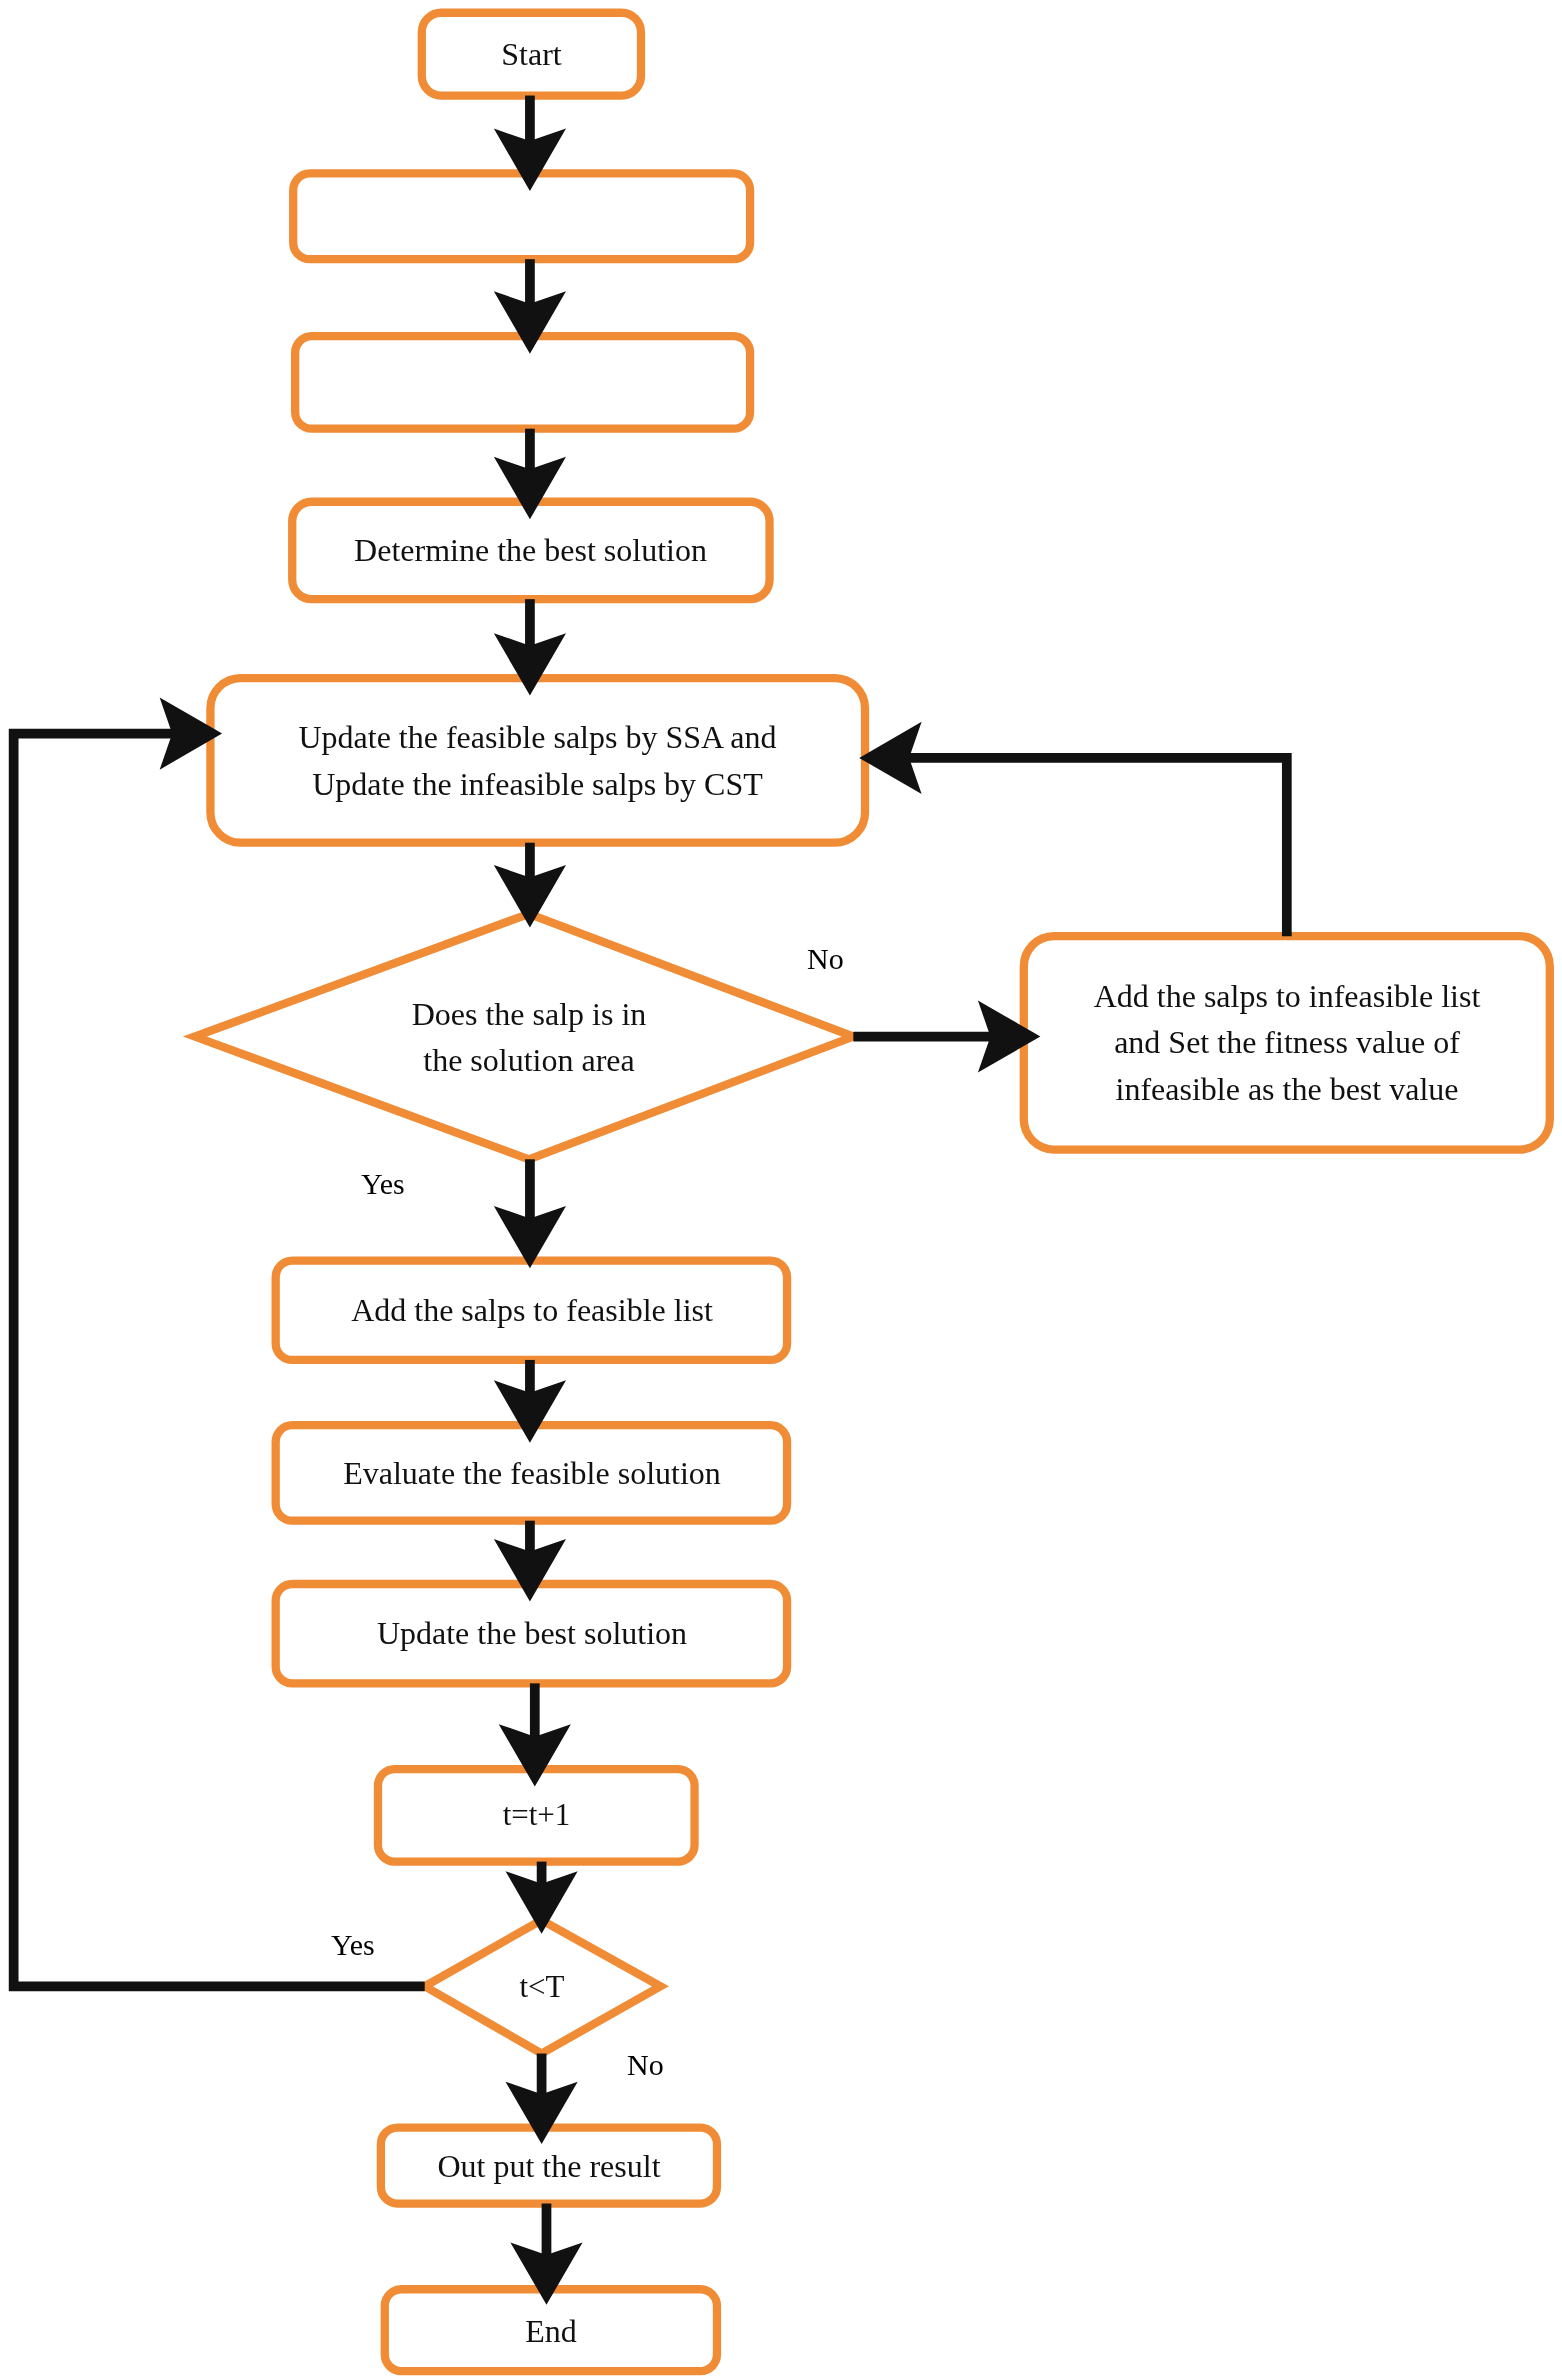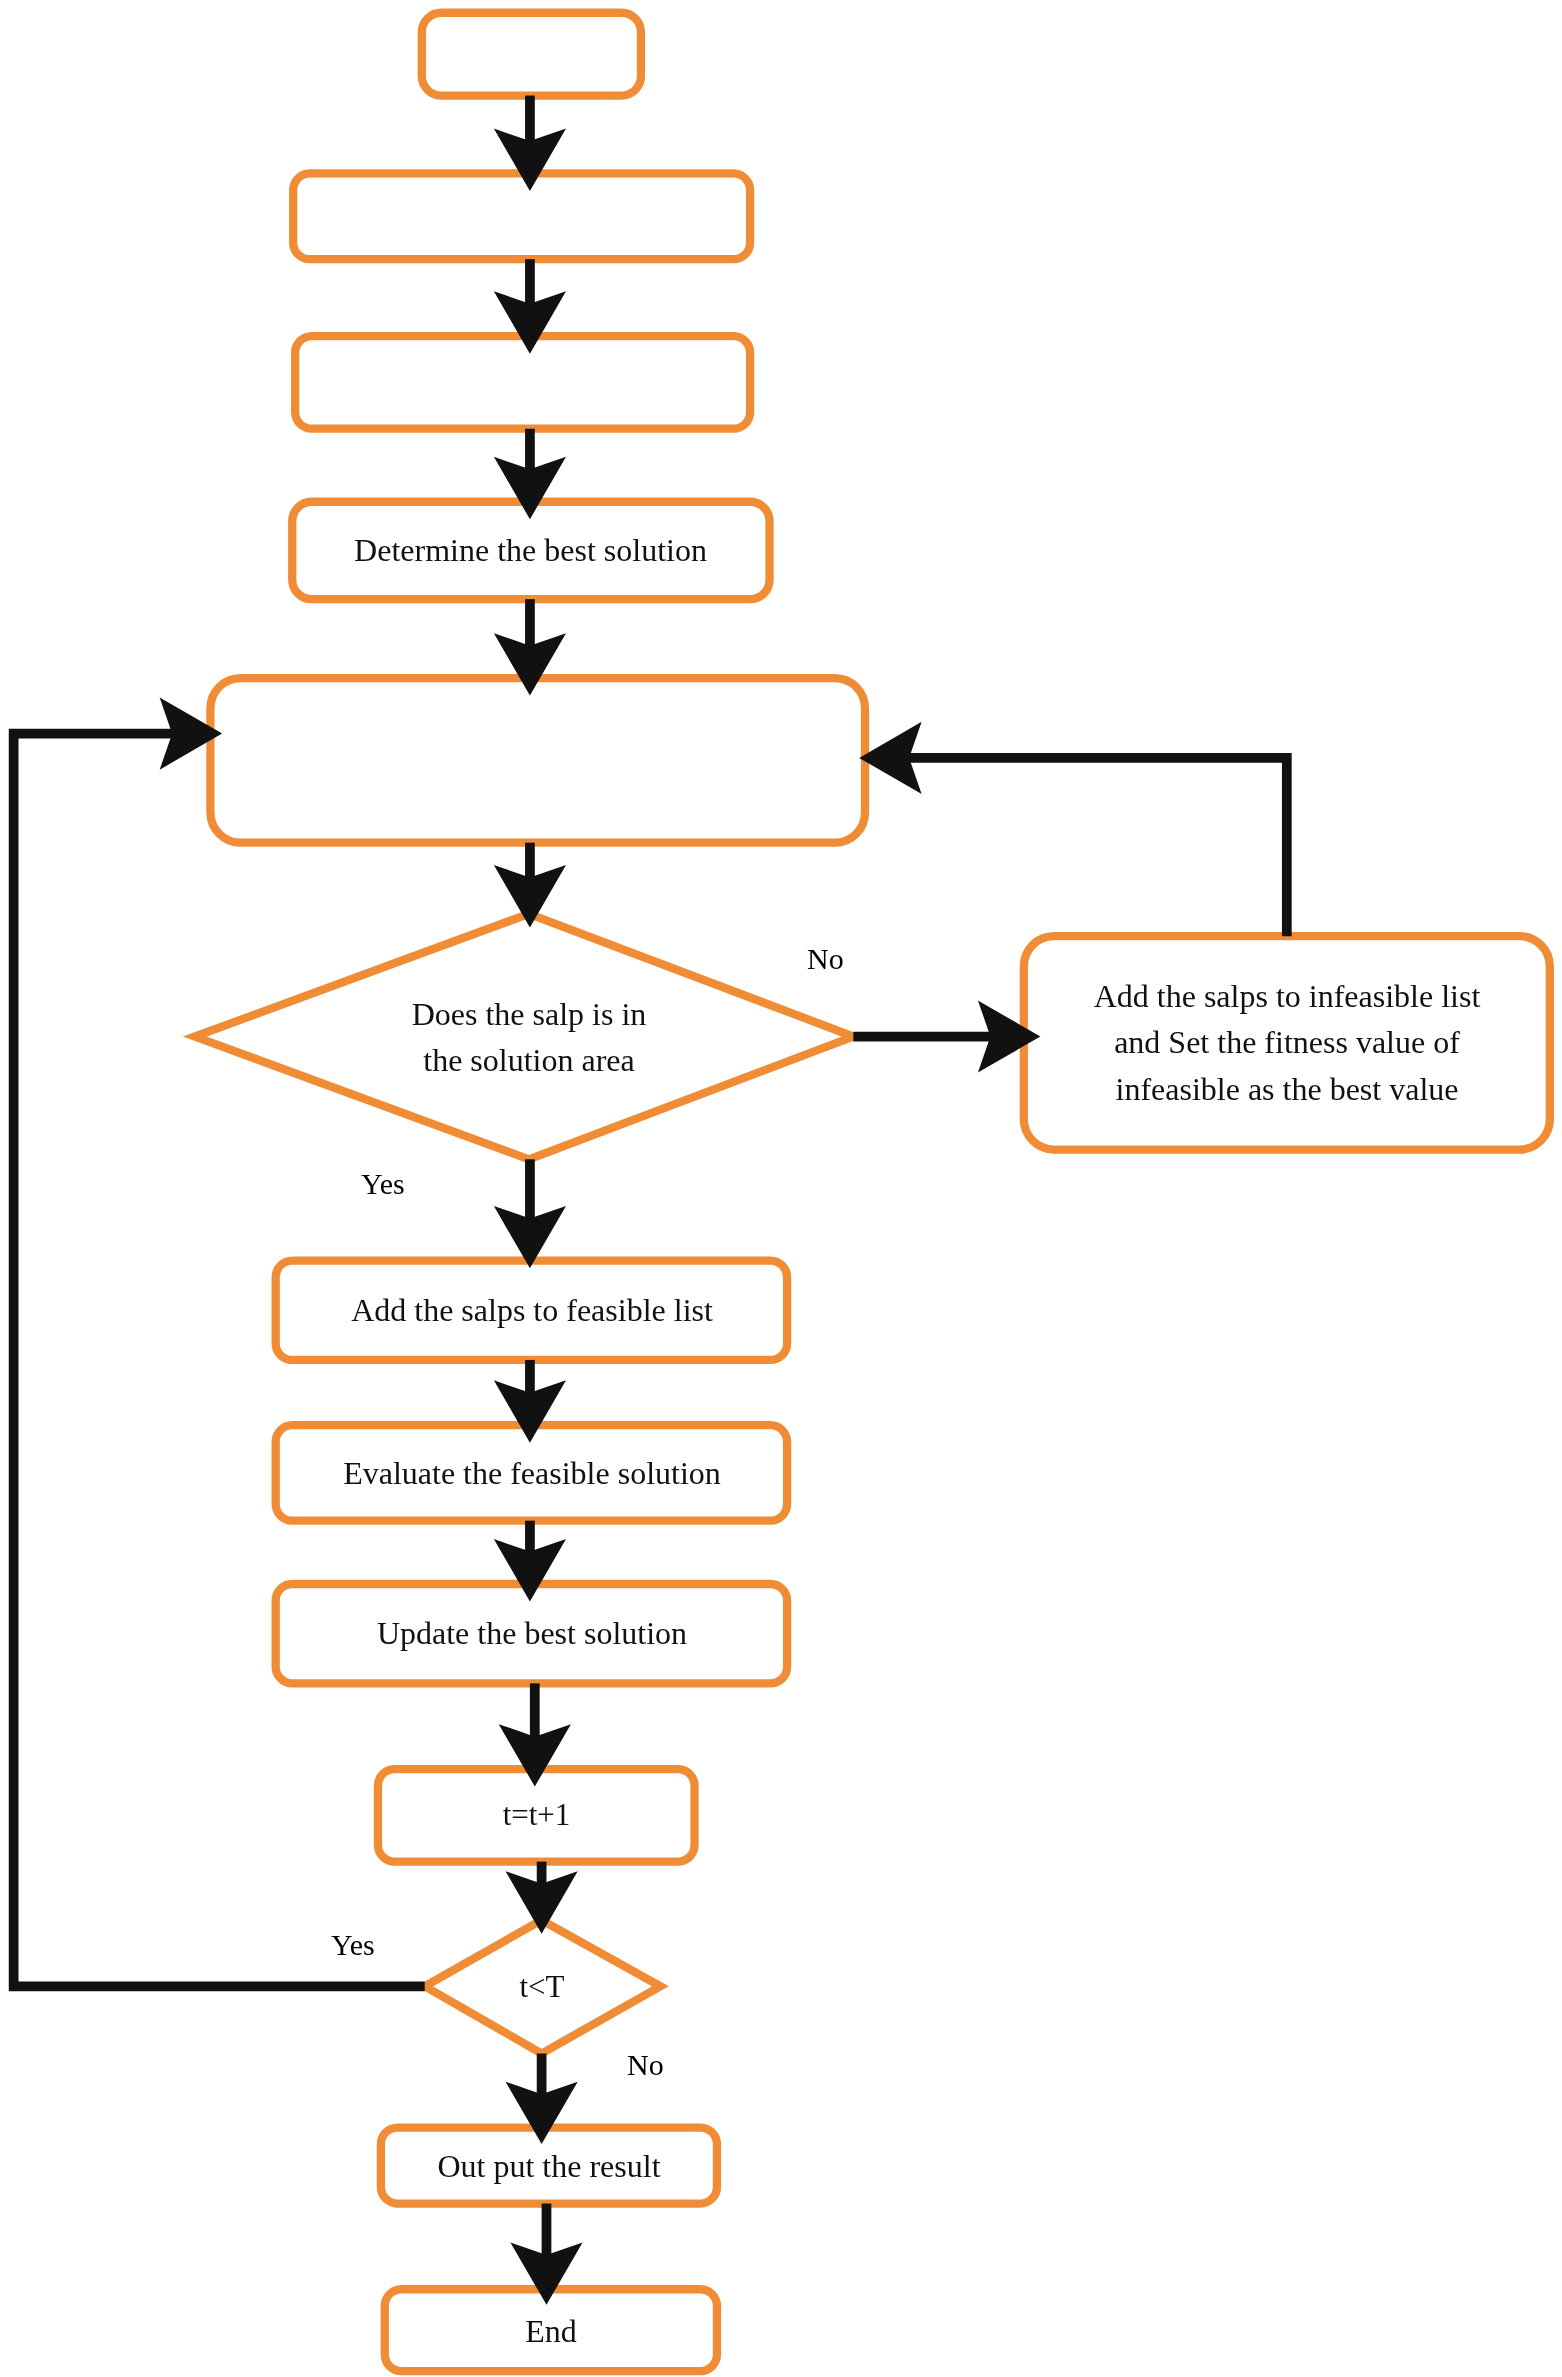--- a/index.html
+++ b/index.html
@@ -115,25 +115,28 @@
        output --&gt;
       <line x1="1112" y1="4216" x2="1112" y2="4328"></line>
       <polygon points="1112,4382 1060,4292 1112,4310 1164,4292"></polygon>
 
       
       <line x1="1122" y1="4524" x2="1122" y2="4660"></line>
       <polygon points="1122,4712 1070,4622 1122,4640 1174,4622"></polygon>
     </g>
   </svg>
 
+  <div class="node-label fs-big" style="left:422px;top:12.7px;width:219px;height:83px;">Start</div>
 
 
 
   <div class="node-label fs-big" style="left:292px;top:502px;width:477px;height:97px;">Determine the best solution</div>
 
+  <div class="node-label fs-big" style="left:210px;top:678px;width:655px;height:165px;">Update the feasible salps by SSA and
+Update the infeasible salps by CST</div>
 
   <div class="node-label fs-big" style="left:344px;top:968px;width:370px;height:138px;">Does the salp is in
 the solution area</div>
 
   <div class="node-label fs-big" style="left:1024px;top:936px;width:526px;height:213px;">Add the salps to infeasible list
 and Set the fitness value of
 infeasible as the best value</div>
 
   <div class="node-label fs-big" style="left:276px;top:1261px;width:512px;height:99px;">Add the salps to feasible list</div>
 

